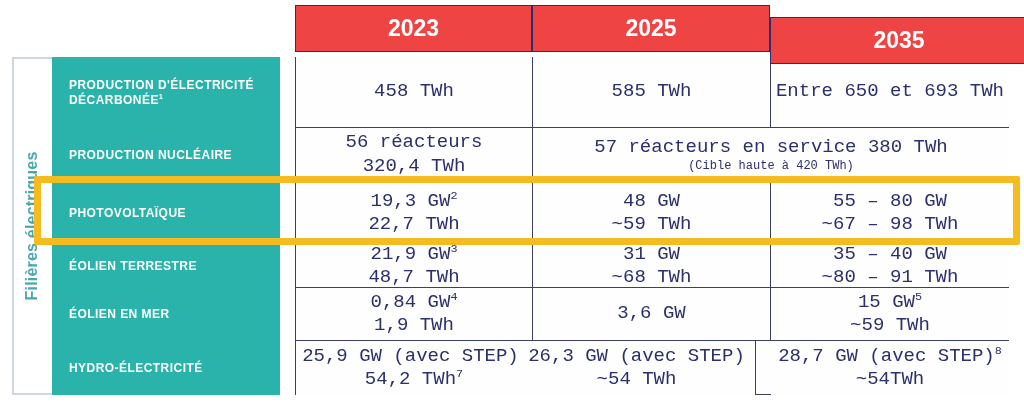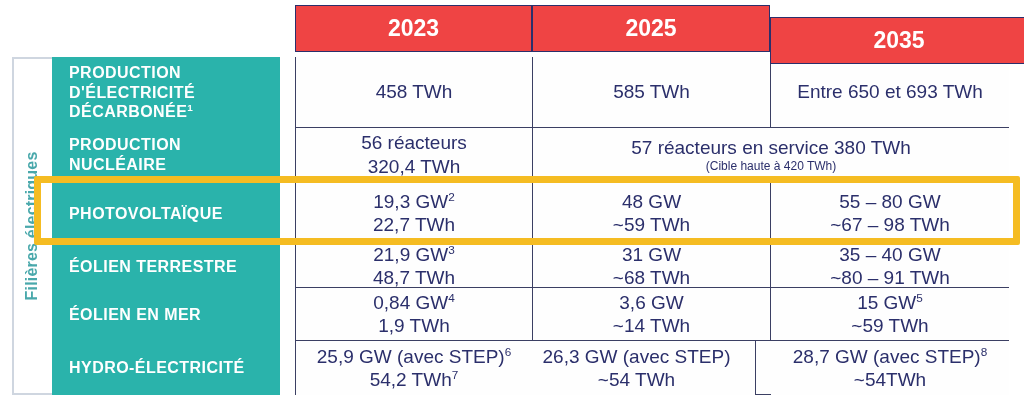--- a/index.html
+++ b/index.html
@@ -49,40 +49,41 @@
   }
   .teal-cell{
     position:absolute;
     left:0; width:228px;
     box-sizing:border-box;
     padding-left:17px; padding-right:8px;
     display:flex;
     align-items:center;
     color:#ffffff;
     font-weight:700;
-    font-size:16px;
+    font-size:12px;
     letter-spacing:.45px;
     line-height:1.22;
     text-transform:uppercase;
   }
   .teal-divider{
     position:absolute;
     left:17px; width:196px; height:2px;
     background:#8fdedc;
   }
 
   
   .grid{
     position:absolute;
     left:295px; top:57px;
     width:713px; height:338px;
     border:1.5px solid #3b3f63;
     border-top:none;
     box-sizing:border-box;
     background:#fefefe;
+    font-family:Liberation Mono, monospace;
   }
   .hdr{
     position:absolute;
     top:5px; height:47px;
     background:#ef4444;
     color:#ffffff;
     font-size:23px;
     font-weight:700;
     display:flex;align-items:center;justify-content:center;
     box-sizing:border-box;
@@ -190,21 +191,20 @@
       <div class="cell lastcol" style="left: 475px; width: 238px; top: 188px; height: 43px;">
         <div class="l2">35 – 40 GW</div>
         <div class="l2">~80 – 91 TWh</div>
       </div>
       <div class="cell" style="left: 0px; width: 237px; top: 231px; height: 53px;">
         <div class="l2">0,84 GW<sup>4</sup></div>
         <div class="l2">1,9 TWh</div>
       </div>
       <div class="cell" style="left: 237px; width: 238px; top: 231px; height: 53px;">
         <div class="l2">3,6 GW</div>
-        <div class="l2">~14 TWh</div>
       </div>
       <div class="cell lastcol" style="left: 475px; width: 238px; top: 231px; height: 53px;">
         <div class="l2">15 GW<sup>5</sup></div>
         <div class="l2">~59 TWh</div>
       </div>
       <div class="cell lastrow" style="left: 0px; width: 237px; top: 284px; height: 54px;">
         <div class="l2">25,9 GW (avec STEP)<sup>6</sup></div>
         <div class="l2">54,2 TWh<sup>7</sup></div>
       </div>
       <div class="cell lastrow" style="left: 222px; width: 238px; top: 284px; height: 54px;">

